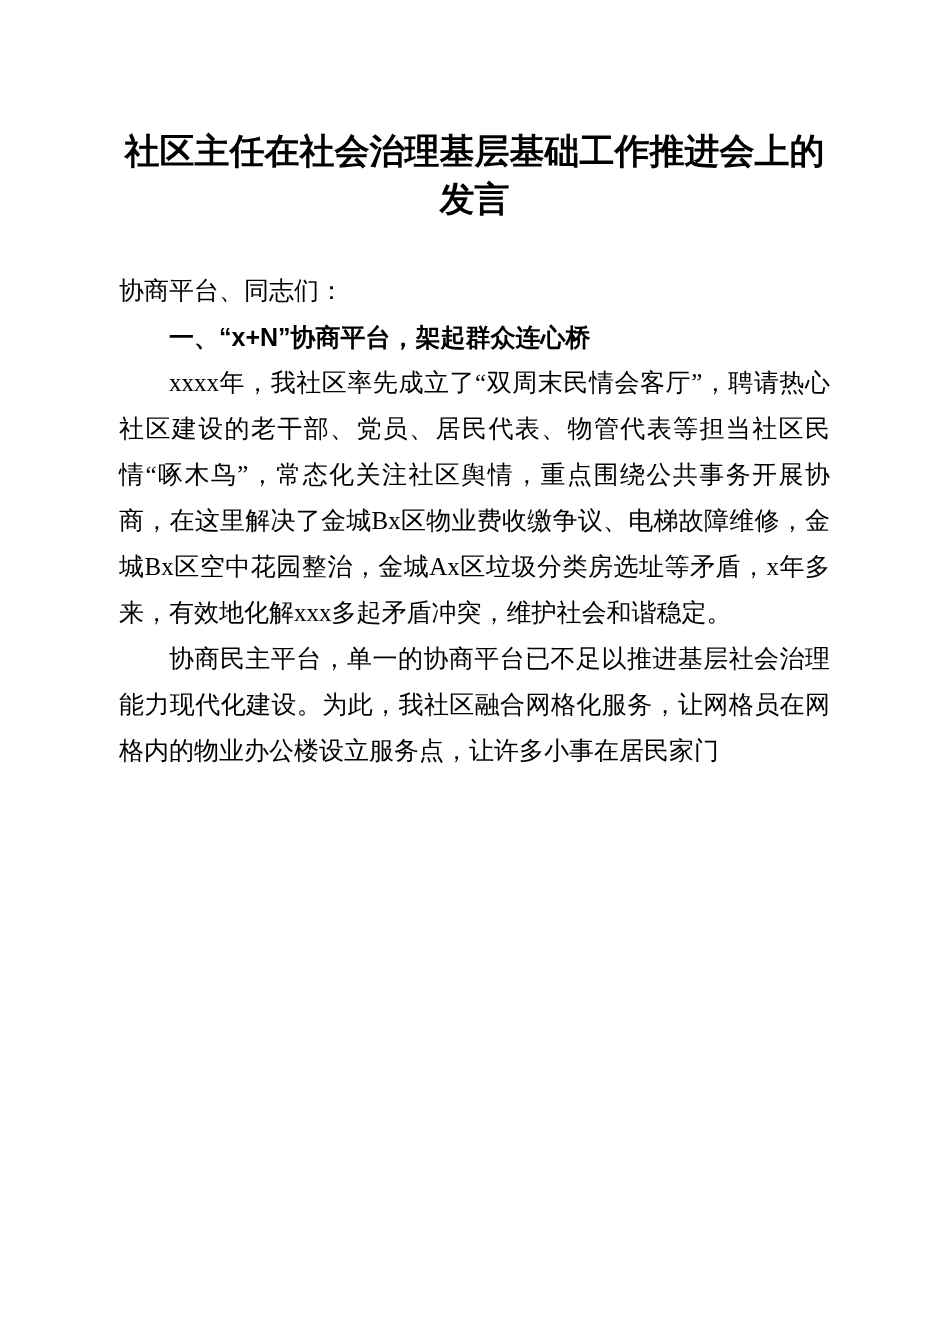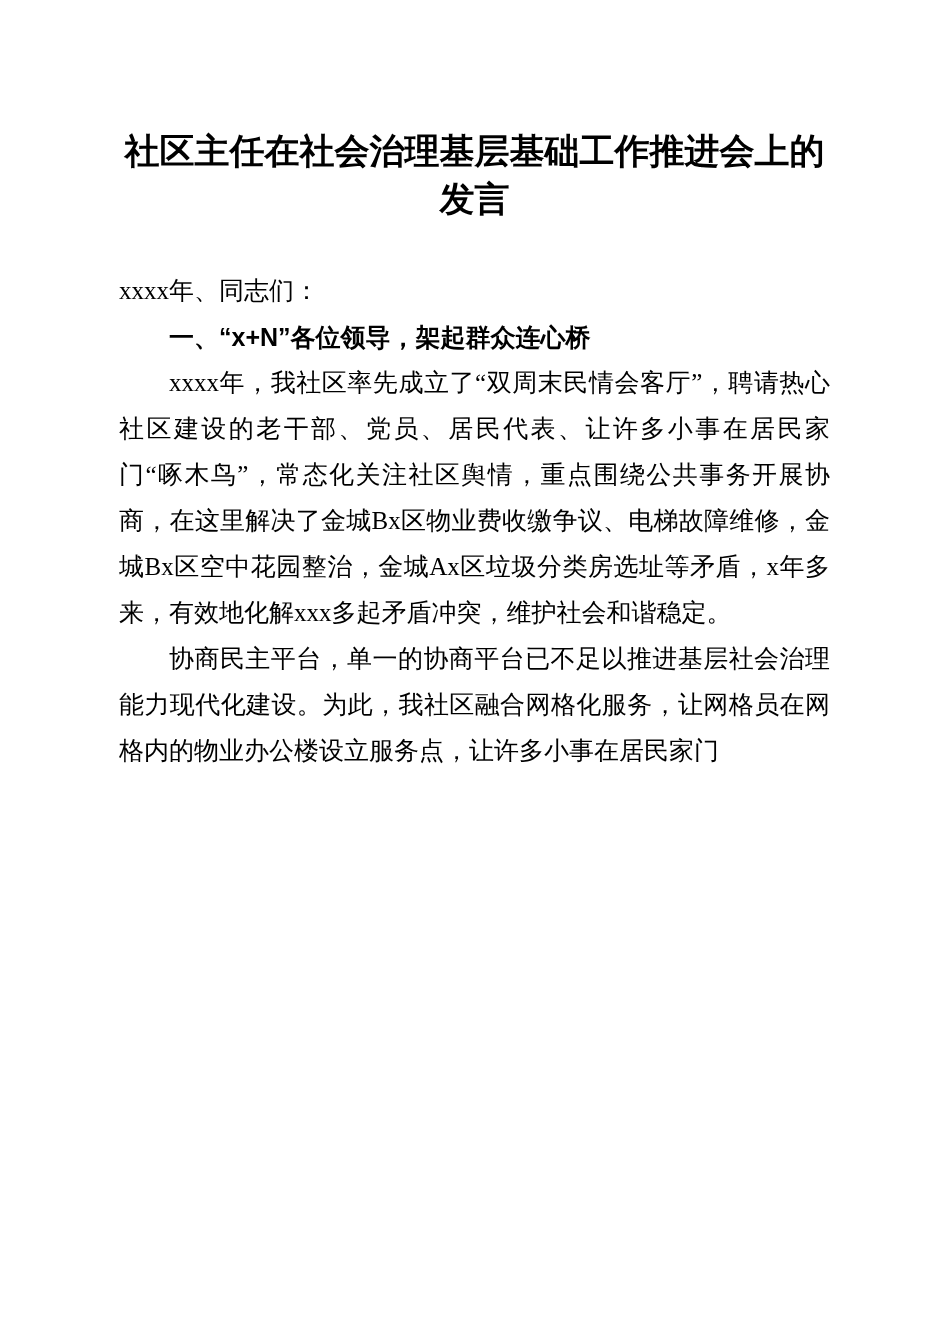--- a/index.html
+++ b/index.html
@@ -48,18 +48,18 @@
     font-family: "Liberation Sans", "DejaVu Sans", sans-serif;
     font-weight: bold;
   }
 </style>
 </head>
 <body>
 
 <div class="page">
   <h1 class="doc-title">社区主任在社会治理基层基础工作推进会上的发言</h1>
   <div class="content" id="content">
-      <p class="salutation">xxxx年、同志们：</p>
-      <p class="heading">一、“x+N”各位领导，架起群众连心桥</p>
-      <p class="body">xxxx年，我社区率先成立了“双周末民情会客厅”，聘请热心社区建设的老干部、党员、居民代表、让许多小事在居民家门“啄木鸟”，常态化关注社区舆情，重点围绕公共事务开展协商，在这里解决了金城Bx区物业费收缴争议、电梯故障维修，金城Bx区空中花园整治，金城Ax区垃圾分类房选址等矛盾，x年多来，有效地化解xxx多起矛盾冲突，维护社会和谐稳定。</p>
+      <p class="salutation">协商平台、同志们：</p>
+      <p class="heading">一、“x+N”协商平台，架起群众连心桥</p>
+      <p class="body">xxxx年，我社区率先成立了“双周末民情会客厅”，聘请热心社区建设的老干部、党员、居民代表、物管代表等担当社区民情“啄木鸟”，常态化关注社区舆情，重点围绕公共事务开展协商，在这里解决了金城Bx区物业费收缴争议、电梯故障维修，金城Bx区空中花园整治，金城Ax区垃圾分类房选址等矛盾，x年多来，有效地化解xxx多起矛盾冲突，维护社会和谐稳定。</p>
       <p class="body">协商民主平台，单一的协商平台已不足以推进基层社会治理能力现代化建设。为此，我社区融合网格化服务，让网格员在网格内的物业办公楼设立服务点，让许多小事在居民家门</p>
     </div>
 </div>
 
 </body></html>

